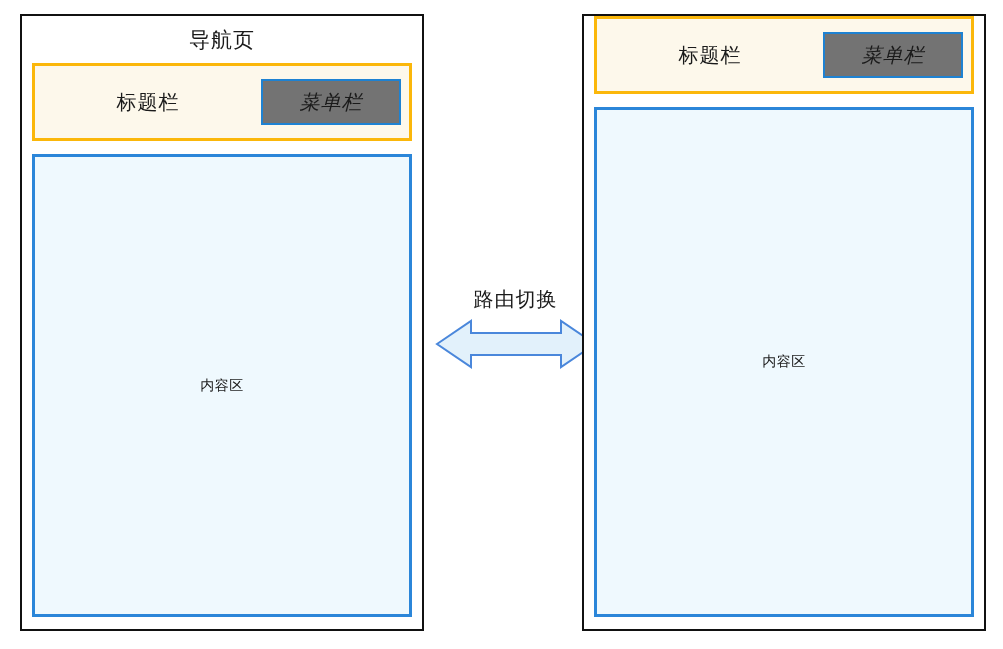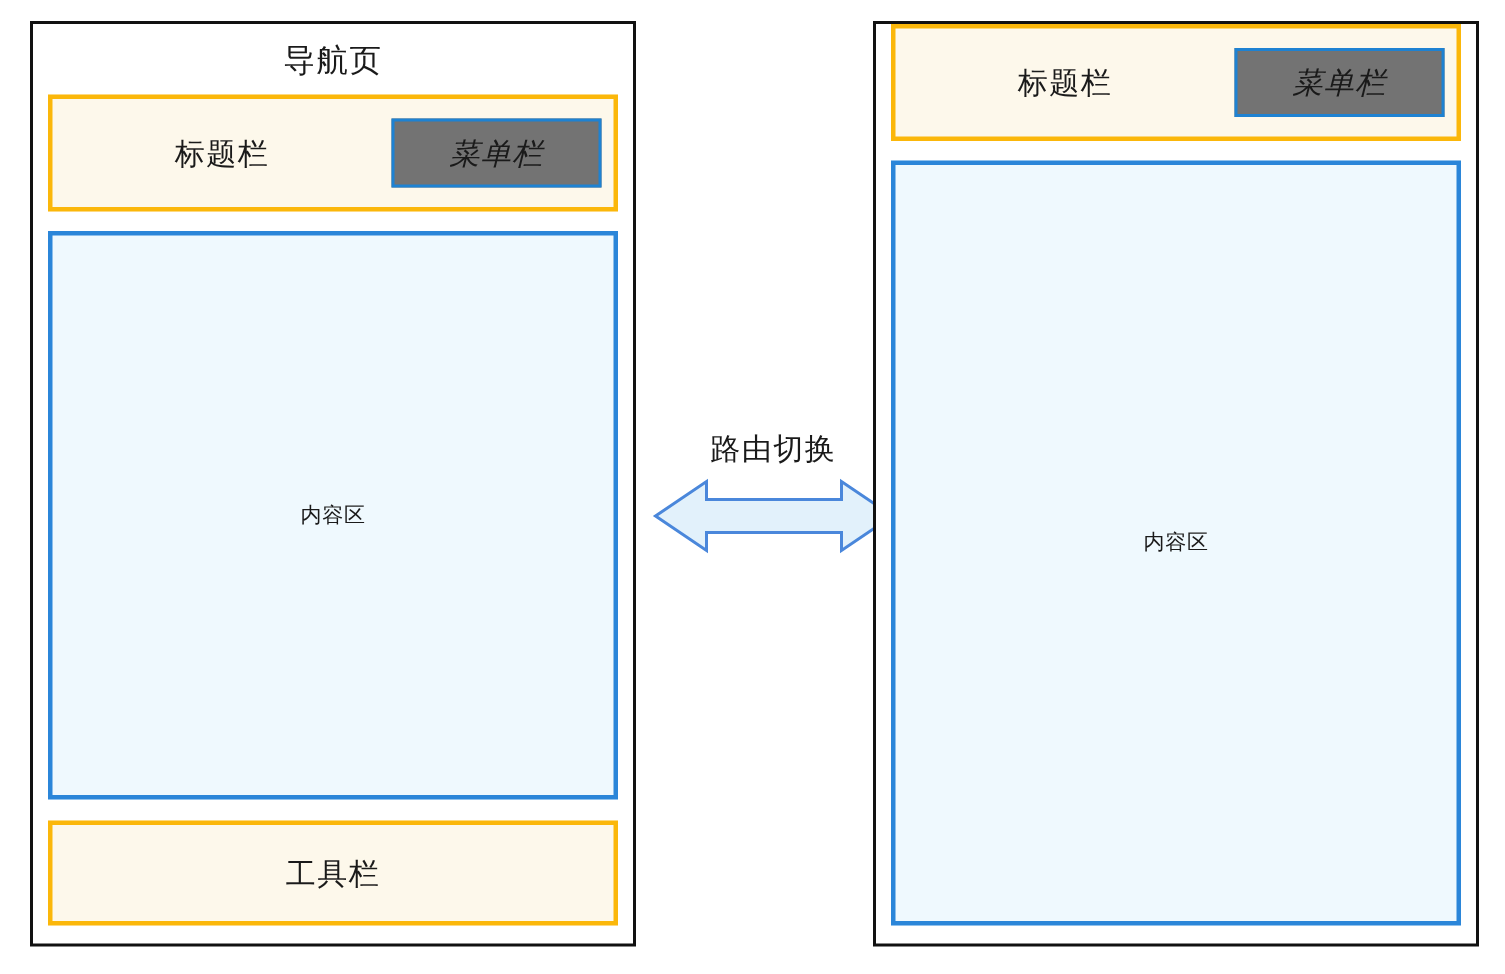--- a/index.html
+++ b/index.html
@@ -119,23 +119,20 @@
       <span class="header-label">标题栏</span>
       <div class="menu-box">
         <span>菜单栏</span>
       </div>
     </div>
 
     <div class="content-area">
       <div>内容区</div>
     </div>
 
-    <div class="toolbar">
-      <span>工具栏</span>
-    </div>
   </div>
 
   <div class="connector">
     <div class="connector-label">路由切换</div>
     <svg class="arrow-svg" width="162" height="52" viewBox="0 0 162 52">
       <polygon points="2,26 36,3 36,15 126,15 126,3 160,26 126,49 126,37 36,37 36,49" fill="#E2F1FB" stroke="#4A87DB" stroke-width="2" stroke-linejoin="miter"></polygon>
     </svg>
   </div>
 
   <div class="panel panel-right">

